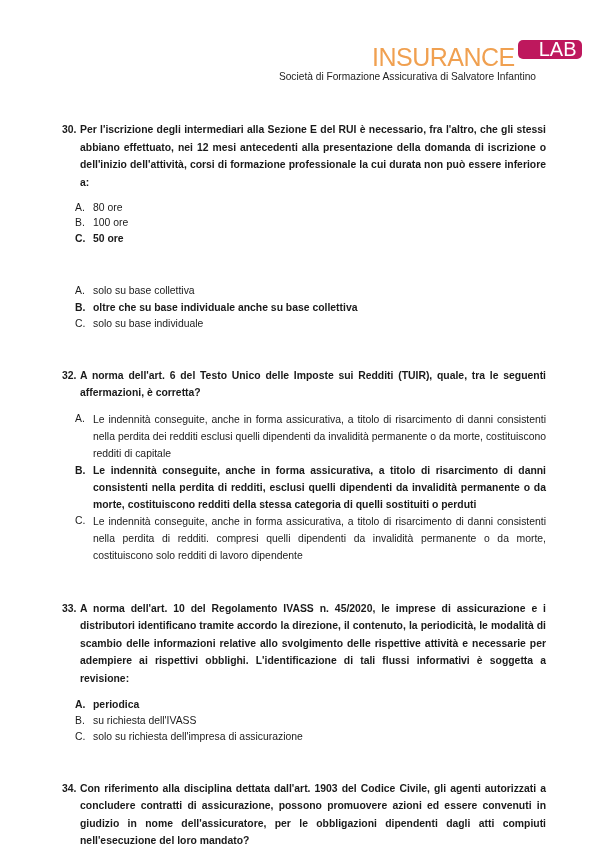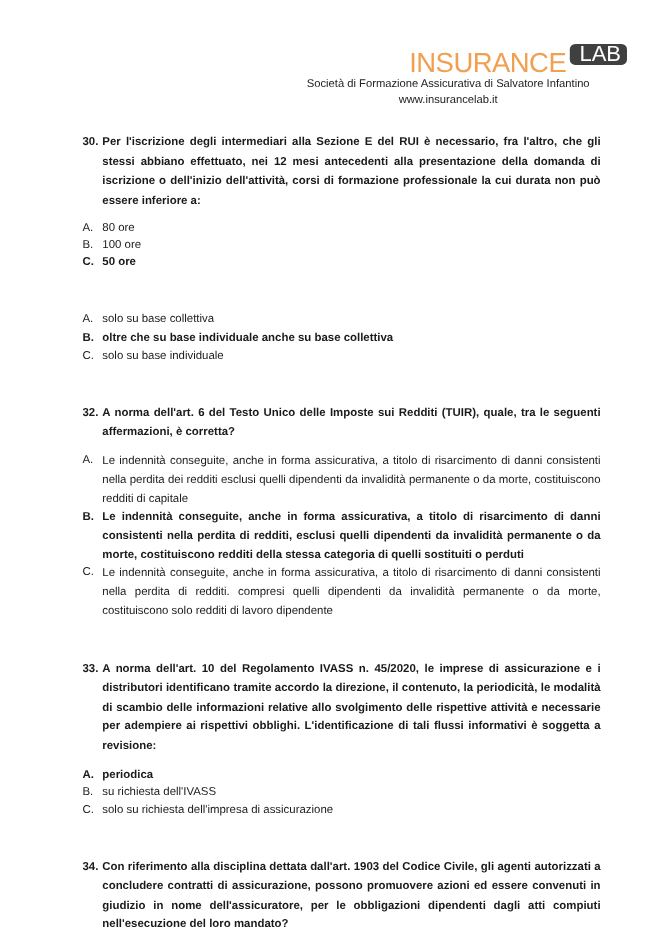--- a/index.html
+++ b/index.html
@@ -1,43 +1,42 @@
 <!DOCTYPE html>
 <html><head>
 <meta charset="utf-8">
 <style>
   html, body { margin:0; padding:0; background:#ffffff; }
   body { width:600px; height:848px; position:relative; overflow:hidden;
          font-family:"Liberation Sans", sans-serif; color:#1a1a1a; }
   .logo { position:absolute; left:372px; top:35px; height:28px; display:flex; align-items:center; }
   .logo-main { font-family:"Liberation Sans", sans-serif; font-size:25px; color:#f0a050; letter-spacing:-0.5px; line-height:28px; font-weight:normal;margin-top:16px; }
-  .logo-lab { margin-left:3px; background:#404040; color:#ffffff; font-size:20px; line-height:22px; padding:0 5px 0 9px; border-radius:5px; height:19px; display:inline-flex; align-items:center; }
+  .logo-lab { margin-left:3px; background:#be185d; color:#ffffff; font-size:20px; line-height:22px; padding:0 5px 0 21px; border-radius:5px; height:19px; display:inline-flex; align-items:center; }
   .header-lines { position:absolute; right:64px; top:69px; text-align:center; font-size:10.2px; line-height:15px; color:#222; }
   .content { position:absolute; left:62px; top:121px; width:484px; font-size:10.4px; }
   .question { margin-bottom:0; }
-  .q-text { font-weight:bold; line-height:17.5px; text-align:justify; padding-left:18px; text-indent:-18px;margin-left:13px; }
+  .q-text { font-weight:bold; line-height:17.5px; text-align:justify; padding-left:18px; text-indent:-18px; }
   .q-num { display:inline-block; width:18px; text-indent:0; }
   .answers { margin-top:9px; padding-left:13px; }
   .answer { display:flex; line-height:15.2px; text-align:justify; }
   .answer .a-letter { width:18px; flex:none; }
   .answer .a-text { flex:1; }
   .answer.correct { font-weight:bold; line-height:17px; }
   .answer.long .a-text { line-height:17px; }
 </style>
 </head>
 <body>
 
 <div class="logo">
   <span class="logo-main">INSURANCE</span>
   <span class="logo-lab">LAB</span>
 </div>
 
 <div class="header-lines">
   <div>Società di Formazione Assicurativa di Salvatore Infantino</div>
-  <div>www.insurancelab.it</div>
 </div>
 
 <div class="content" id="questions">
     <div class="question" style="margin-bottom: 36px;">
       <div class="q-text"><span class="q-num">30.</span><span>Per l'iscrizione degli intermediari alla Sezione E del RUI è necessario, fra l'altro, che gli stessi abbiano effettuato, nei 12 mesi antecedenti alla presentazione della domanda di iscrizione o dell'inizio dell'attività, corsi di formazione professionale la cui durata non può essere inferiore a:</span></div>
       <div class="answers">
         <div class="answer">
           <span class="a-letter">A.</span>
           <span class="a-text">80 ore</span>
         </div>

